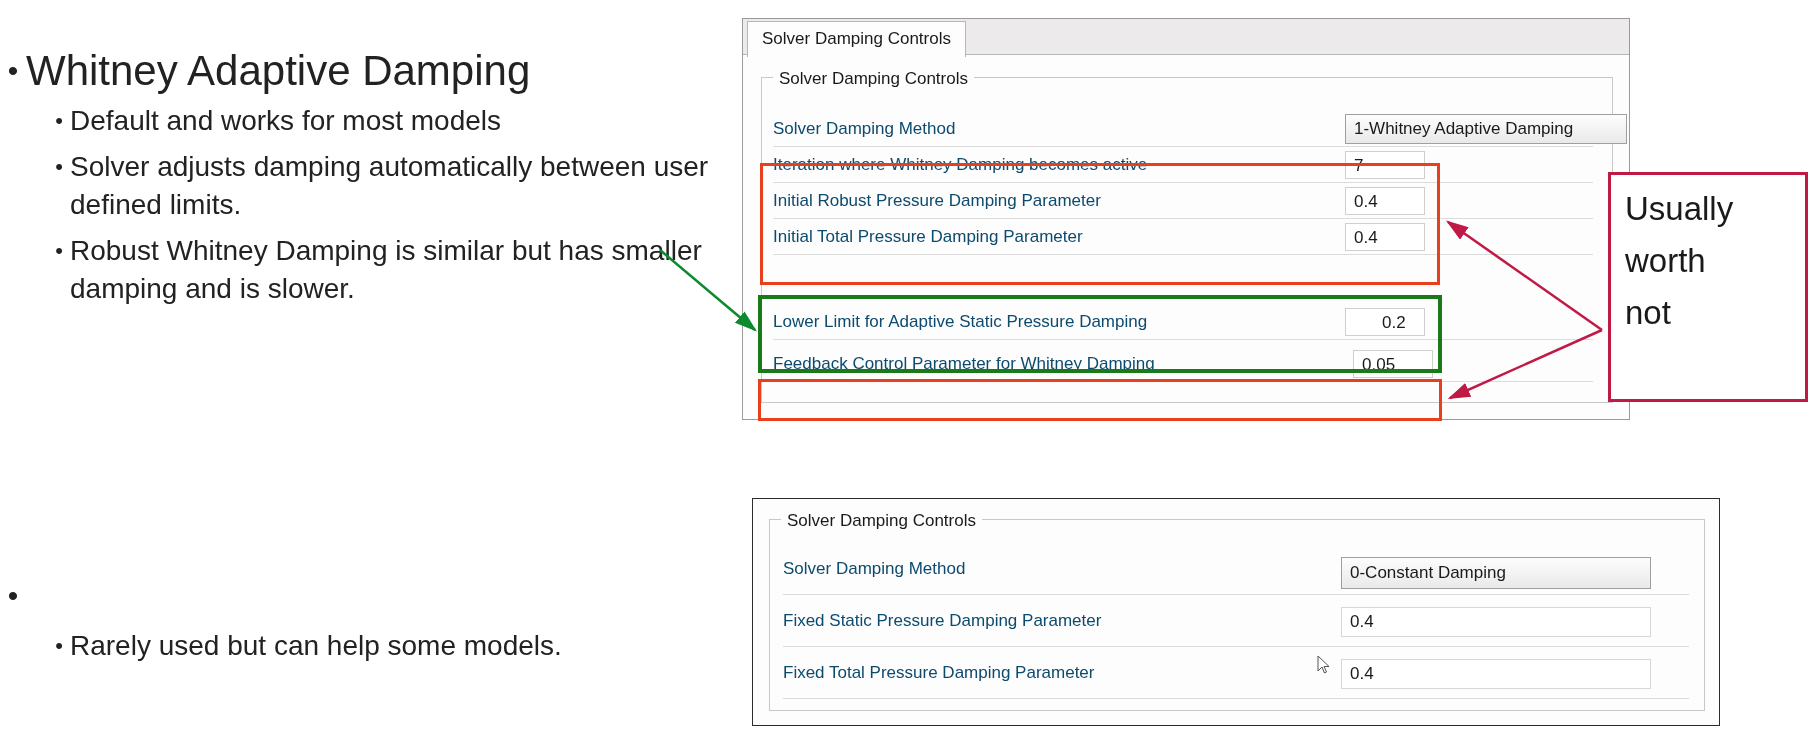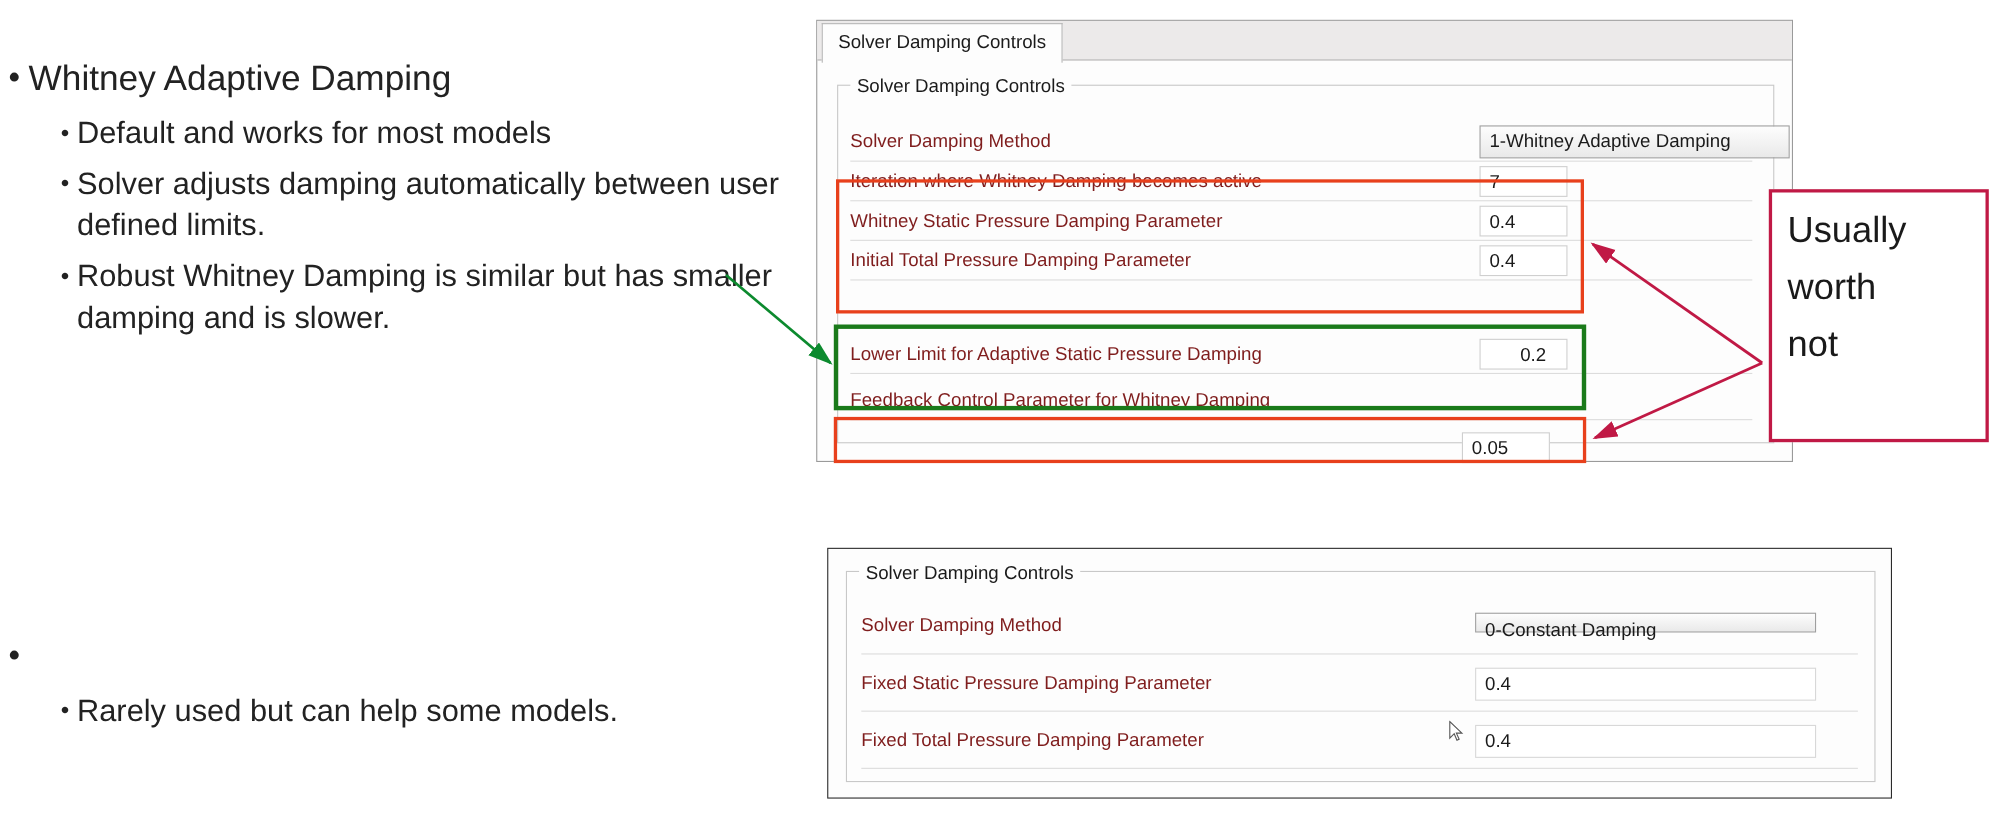--- a/index.html
+++ b/index.html
@@ -30,21 +30,21 @@
   }
   .bullet-l1 .dot {
     width: 26px;
     flex: 0 0 26px;
     font-size: 30px;
     line-height: 42px;
     color: #222;
     text-align: center;
   }
   .bullet-l1 .txt {
-    font-size: 32px;
+    font-size: 42px;
     line-height: 42px;
     color: #222;
   }
   .sub-list {
     margin: 0 0 0 48px;
   }
   .bullet-l2 {
     display: flex;
     align-items: flex-start;
     margin: 0 0 8px 0;
@@ -121,21 +121,21 @@
     left: 0;
     width: 100%;
     height: 36px;
   }
   .row .label {
     position: absolute;
     left: 30px;
     top: 0;
     line-height: 36px;
     font-size: 17px;
-    color: #7f1d1d;
+    color: #0c4a6e;
     white-space: nowrap;
   }
   .row .value {
     position: absolute;
     top: 4px;
     height: 28px;
     line-height: 28px;
     font-size: 17px;
     color: #1a1a1a;
     padding-left: 8px;
@@ -271,41 +271,41 @@
   </div>
   <div class="combo" style="left:602px; top:95px; width:282px;">1-Whitney Adaptive Damping</div>
 
   <div class="row" style="top:128px;">
     <span class="label">Iteration where Whitney Damping becomes active</span>
     <span class="value" style="left:602px; width:80px;">7</span>
     <div class="underline" style="width:820px;"></div>
   </div>
 
   <div class="row" style="top:164px;">
-    <span class="label">Whitney Static Pressure Damping Parameter</span>
+    <span class="label">Initial Robust Pressure Damping Parameter</span>
     <span class="value" style="left:602px; width:80px;">0.4</span>
     <div class="underline" style="width:820px;"></div>
   </div>
 
   <div class="row" style="top:200px;">
     <span class="label">Initial Total Pressure Damping Parameter</span>
     <span class="value" style="left:602px; width:80px;">0.4</span>
     <div class="underline" style="width:820px;"></div>
   </div>
 
 
   <div class="row" style="top:285px;">
     <span class="label">Lower Limit for Adaptive Static Pressure Damping</span>
     <span class="value" style="left:602px; width:80px;padding-left:36px;">0.2</span>
     <div class="underline" style="width:820px;"></div>
   </div>
 
   <div class="row" style="top:327px;">
     <span class="label">Feedback Control Parameter for Whitney Damping</span>
-    <span class="value" style="left:586px; width:80px;margin-top:43px;">0.05</span>
+    <span class="value" style="left:610px; width:80px;">0.05</span>
     <div class="underline" style="width:820px;"></div>
   </div>
 </div>
 
 <div class="hl hl-red" style="left:760px; top:163px; width:680px; height:122px;"></div>
 <div class="hl hl-green" style="left:758px; top:295px; width:684px; height:78px;"></div>
 <div class="hl hl-red" style="left:758px; top:379px; width:684px; height:42px;"></div>
 
 <div id="callout">
   <div class="ctext">
@@ -331,21 +331,21 @@
 
 <div id="panel2">
 
   <div class="group-box" style="left:16px; top:20px; width:936px; height:192px;"></div>
   <div class="group-title" style="left:28px; top:12px;">Solver Damping Controls</div>
 
   <div class="row" style="top:44px; height:52px;">
     <span class="label" style="line-height:52px;">Solver Damping Method</span>
     <div class="underline" style="width:906px;"></div>
   </div>
-  <div class="combo" style="left:588px; top:58px; width:310px; height:18px; line-height:30px;">0-Constant Damping</div>
+  <div class="combo" style="left:588px; top:58px; width:310px; height:32px; line-height:30px;">0-Constant Damping</div>
 
   <div class="row" style="top:96px; height:52px;">
     <span class="label" style="line-height:52px;">Fixed Static Pressure Damping Parameter</span>
     <span class="value" style="left:588px; top:12px; width:310px; height:30px; line-height:28px; border-color:#d8d8d8;">0.4</span>
     <div class="underline" style="width:906px;"></div>
   </div>
 
   <div class="row" style="top:148px; height:52px;">
     <span class="label" style="line-height:52px;">Fixed Total Pressure Damping Parameter</span>
     <span class="value" style="left:588px; top:12px; width:310px; height:30px; line-height:28px; border-color:#d8d8d8;">0.4</span>

